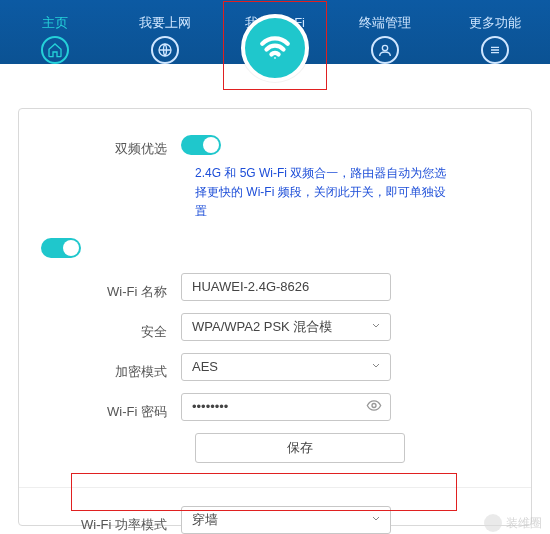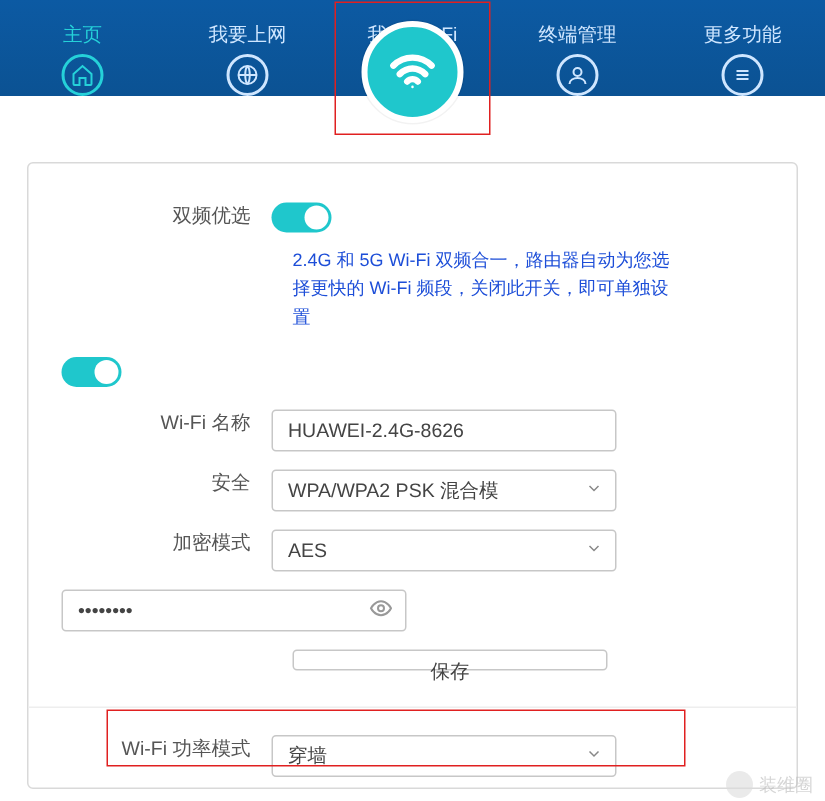--- a/index.html
+++ b/index.html
@@ -74,21 +74,21 @@
   .panel {
     margin: 44px 18px 0 18px;
     border: 1px solid #d9d9d9;
     border-radius: 4px;
     padding: 26px 22px 18px 22px;
     height: 418px;
     position: relative;
   }
   .row {
     display: flex;
-    align-items: flex-start;
+    align-items: flex-end;
     margin-bottom: 12px;
   }
   .row .lbl {
     width: 140px;
     text-align: right;
     padding-right: 14px;
     color: #555;
   }
   .row .ctl { flex: 1; }
   .desc {
@@ -112,21 +112,21 @@
   .toggle::after {
     content: "";
     position: absolute;
     width: 16px; height: 16px;
     background: #fff;
     border-radius: 50%;
     top: 2px; right: 2px;
   }
   
   .input, .select {
-    width: 230px;
+    width: 210px;
     height: 28px;
     border: 1px solid #c7c7c7;
     border-radius: 3px;
     padding: 0 28px 0 10px;
     font-size: 13px;
     background: #fff;
     color: #444;
     display: flex;
     align-items: center;
     position: relative;
@@ -145,21 +145,21 @@
     background: transparent;
   }
   .eye {
     position: absolute;
     right: 8px; top: 50%;
     transform: translateY(-50%);
     color: #999;
   }
   .save-btn {
     width: 210px;
-    height: 14px;
+    height: 30px;
     border: 1px solid #c7c7c7;
     border-radius: 3px;
     background: #fff;
     color: #444;
     cursor: pointer;
     font-size: 13px;
     display: block;
     text-align: center;
     line-height: 28px;
   }
@@ -294,20 +294,21 @@
         <span class="chev">
           <svg width="12" height="12" viewBox="0 0 24 24" fill="none" stroke="currentColor" stroke-width="2">
               <path d="M6 9l6 6 6-6"></path>
             </svg>
         </span>
       </span>
     </span>
   </div>
 
   <div class="row">
+    <span class="lbl">Wi-Fi 密码</span>
     <span class="ctl">
       <span class="input">
         <input class="inputfield" type="password" value="••••••••" style="">
         <span class="eye">
           <svg width="16" height="16" viewBox="0 0 24 24" fill="none" stroke="currentColor" stroke-width="2">
               <path d="M2 12s3.5-7 10-7 10 7 10 7-3.5 7-10 7S2 12 2 12z"></path>
               <circle cx="12" cy="12" r="3"></circle>
             </svg>
         </span>
       </span>

